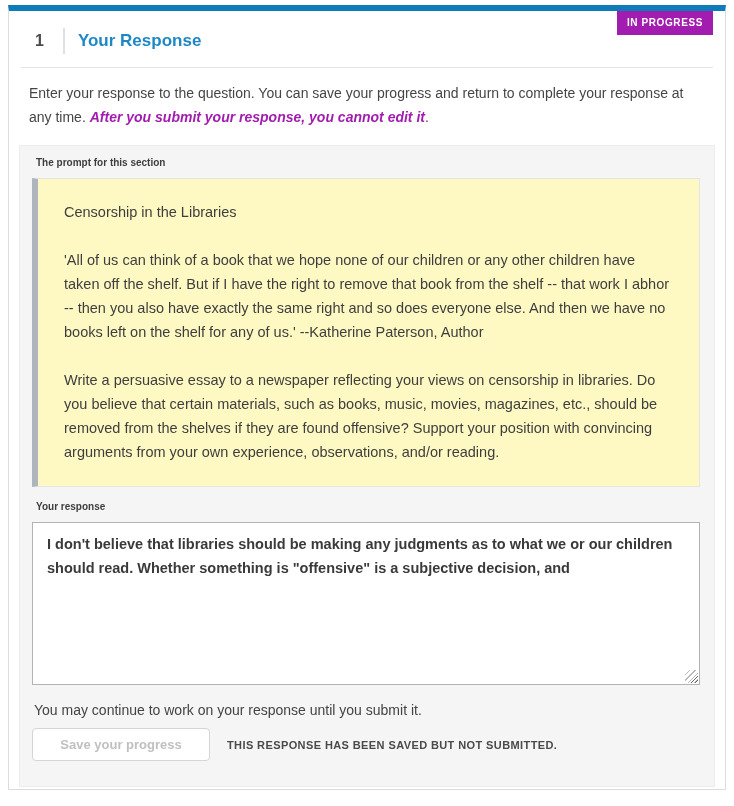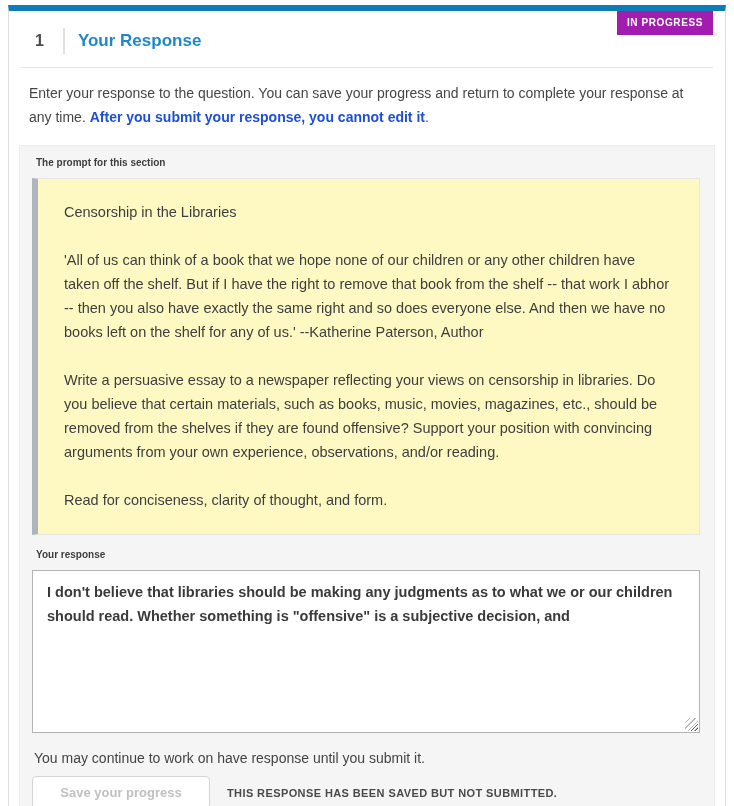--- a/index.html
+++ b/index.html
@@ -52,21 +52,21 @@
     font-size: 17px;
     font-weight: bold;
     color: #1e88c7;
   }
   .instructions {
     margin: 13px 20px 16px 20px;
     font-size: 14px;
     color: #454545;
     line-height: 24px;
   }
-  .instructions b { color: #1d4ed8; }
+  .instructions b { color: #a21caf; font-style: italic; }
   .gray-section {
     margin: 0 10px 0 10px;
     background: #f5f5f5;
     border: 1px solid #ececec;
     padding: 11px 14px 25px 12px;
   }
   .section-label {
     font-size: 10px;
     font-weight: bold;
     color: #3e3e3e;
@@ -163,31 +163,30 @@
   <p class="instructions"><span>Enter your response to the question. You can save your progress and return to complete your response at any time. </span><b>After you submit your response, you cannot edit it</b><span>.</span></p>
 
   <div class="gray-section">
 
     <h2 class="section-label">The prompt for this section</h2>
 
     <blockquote class="prompt-quote">
       <p>Censorship in the Libraries</p>
       <p>'All of us can think of a book that we hope none of our children or any other children have taken off the shelf. But if I have the right to remove that book from the shelf -- that work I abhor -- then you also have exactly the same right and so does everyone else. And then we have no books left on the shelf for any of us.' --Katherine Paterson, Author</p>
       <p>Write a persuasive essay to a newspaper reflecting your views on censorship in libraries. Do you believe that certain materials, such as books, music, movies, magazines, etc., should be removed from the shelves if they are found offensive? Support your position with convincing arguments from your own experience, observations, and/or reading.</p>
-      <p>Read for conciseness, clarity of thought, and form.</p>
     </blockquote>
 
     <h2 class="section-label response-label">Your response</h2>
 
     <div class="textarea-wrap">
       <textarea class="response" style="">I don't believe that libraries should be making any judgments as to what we or our children should read. Whether something is "offensive" is a subjective decision, and</textarea>
       <span class="resize-handle"></span>
     </div>
 
-    <p class="note">You may continue to work on have response until you submit it.</p>
+    <p class="note">You may continue to work on your response until you submit it.</p>
 
     <div class="save-row">
       <button class="save-btn">Save your progress</button>
       <span class="save-status">THIS RESPONSE HAS BEEN SAVED BUT NOT SUBMITTED.</span>
     </div>
 
   </div>
 
 </div>
 

